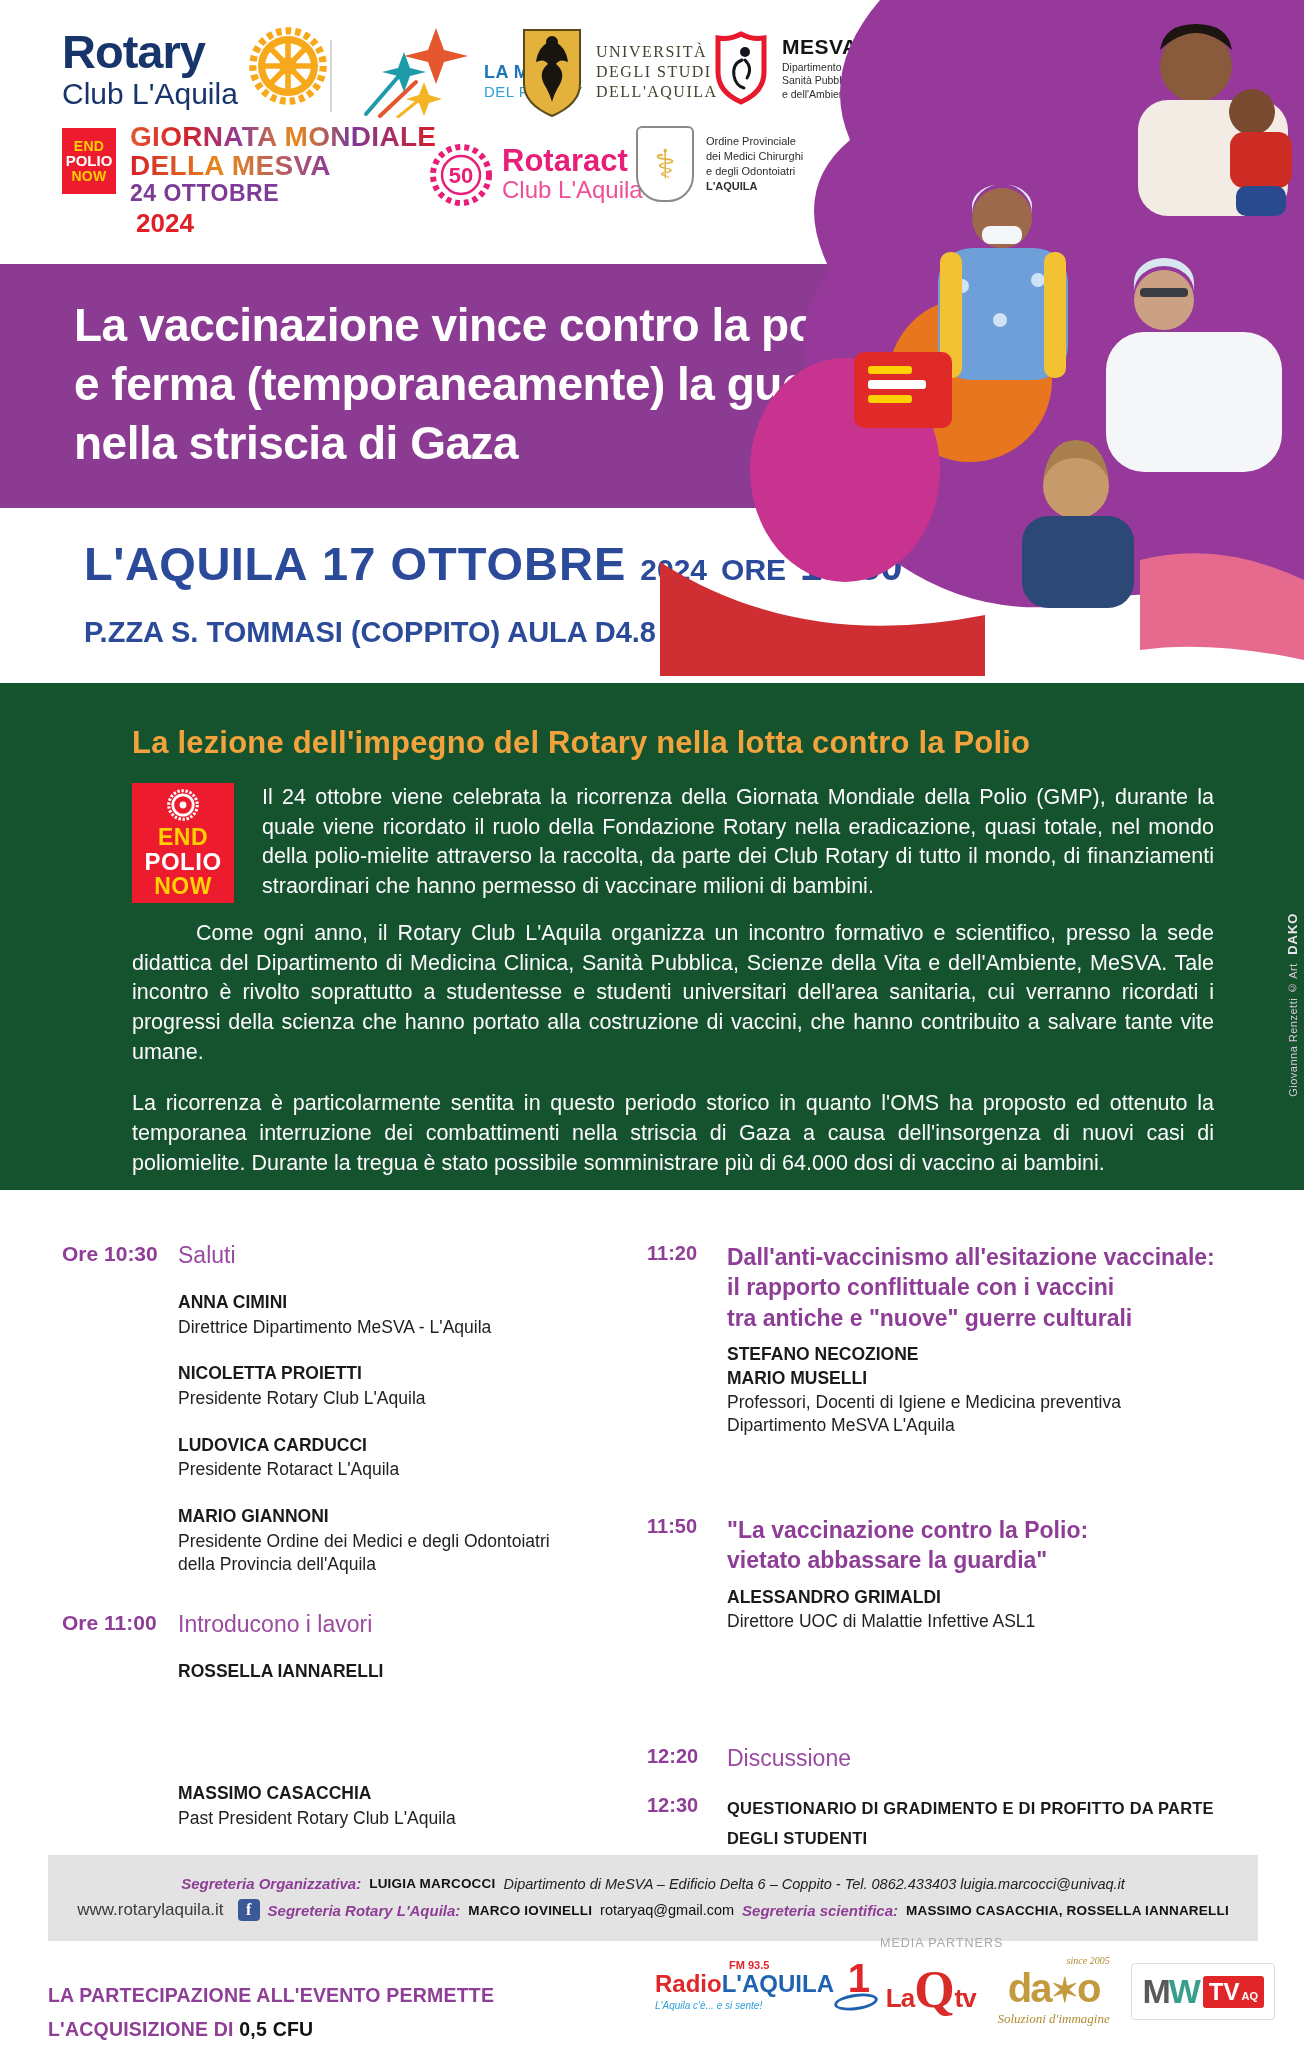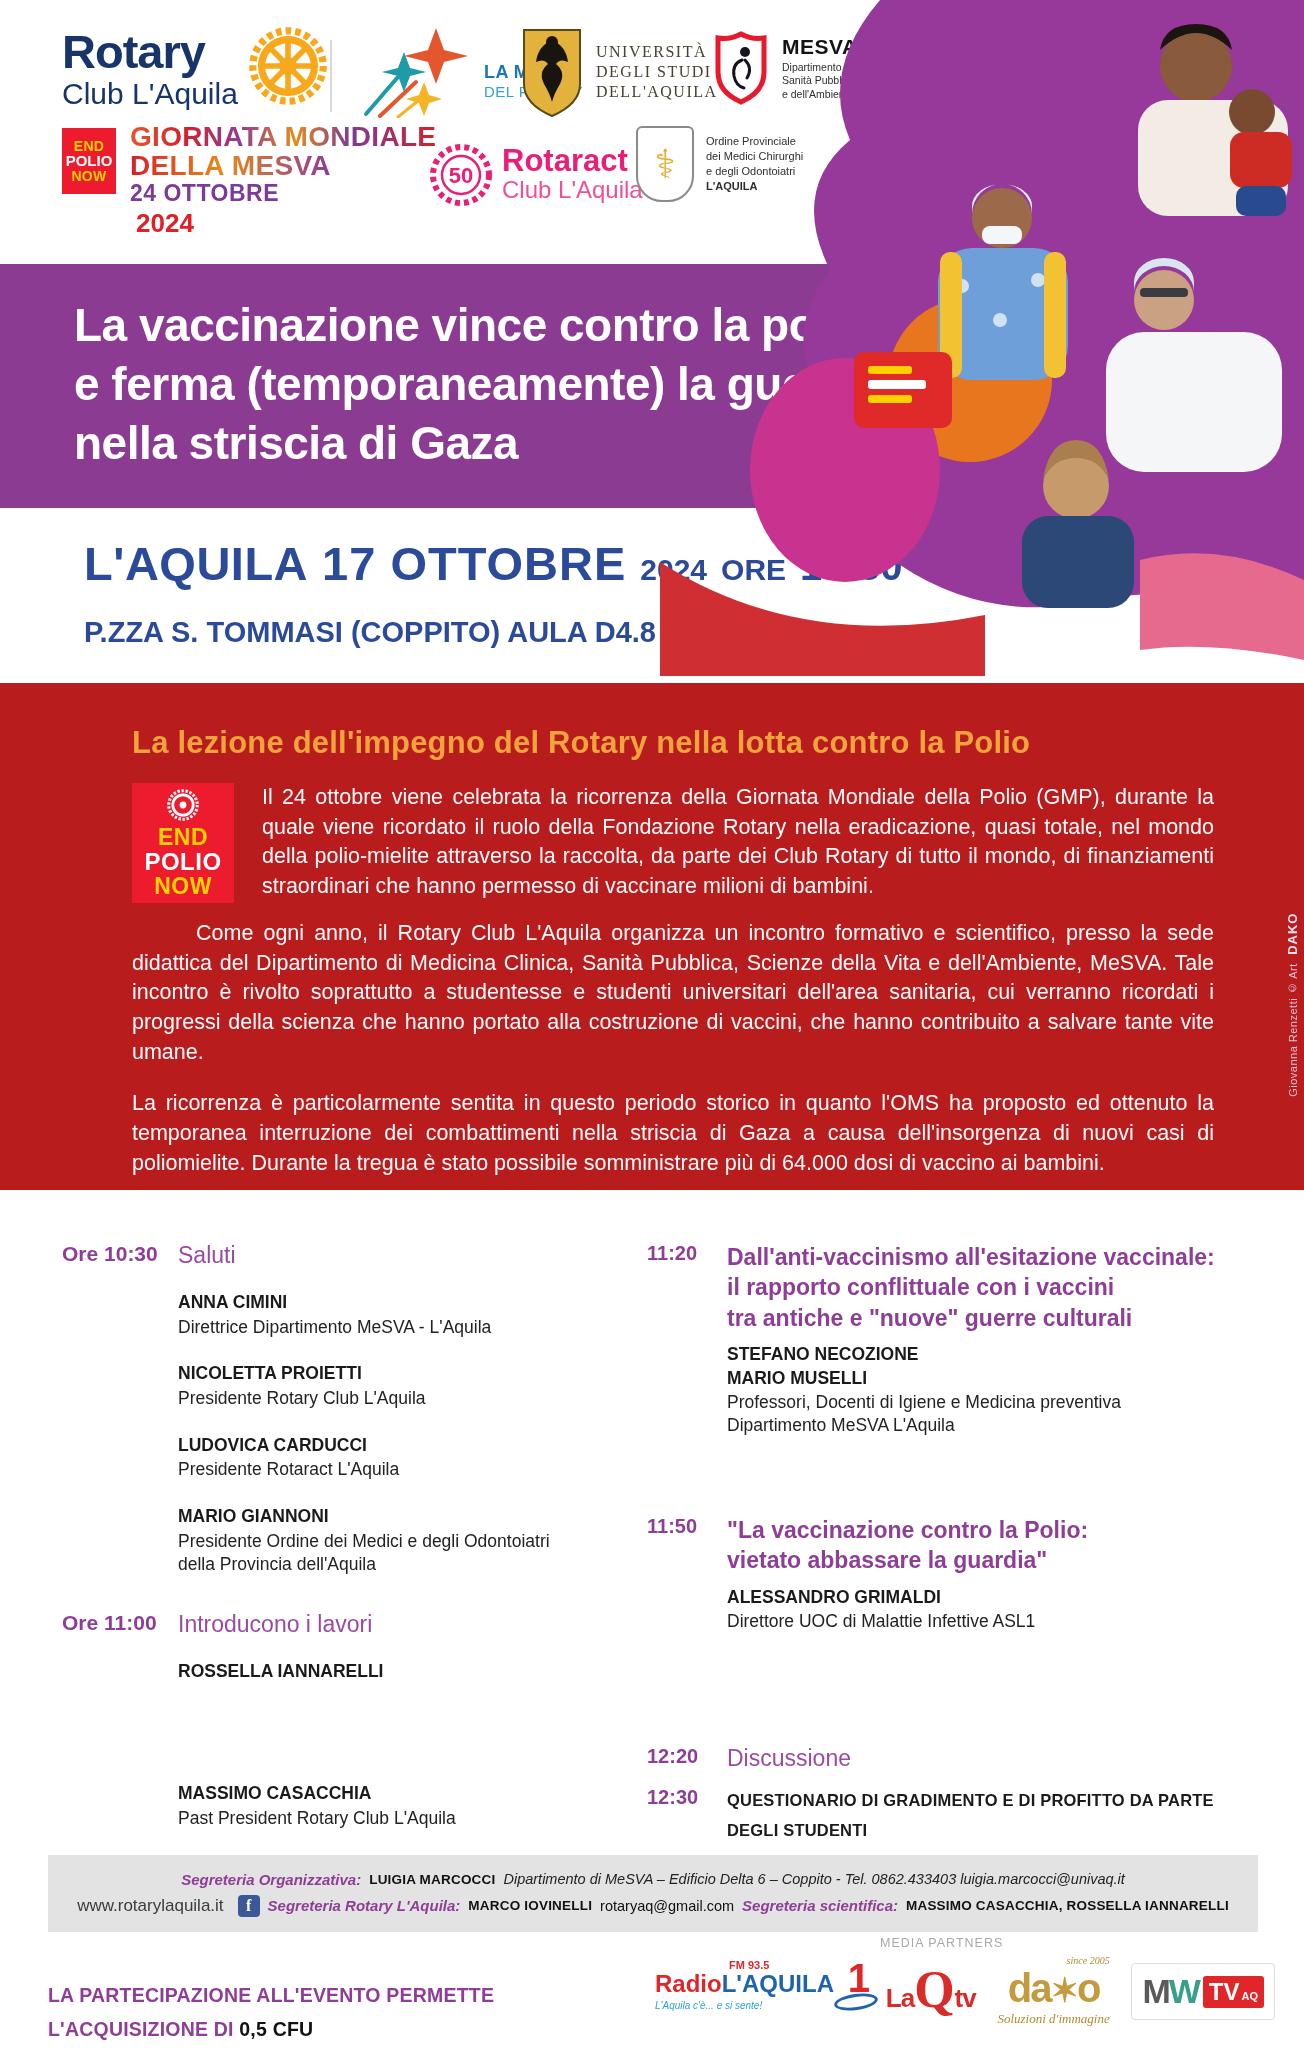--- a/index.html
+++ b/index.html
@@ -59,21 +59,21 @@
   .ev-date{font-size:47px;font-weight:800;letter-spacing:1px}
   .ev-year{font-size:30px;font-weight:bold}
   .ev-ore{font-size:30px;font-weight:bold}
   .ev-time{font-size:40px;font-weight:800}
   .event-venue{position:absolute;left:84px;top:108px;font-size:29px;font-weight:bold;color:#2b4a99;white-space:nowrap}
 
   
   .collage{position:absolute;right:0;top:0;width:664px;height:676px;z-index:4;pointer-events:none}
 
   
-  .article{position:absolute;left:0;top:683px;width:1304px;height:507px;background:#b91c1c;z-index:5;color:#fff}
+  .article{position:absolute;left:0;top:683px;width:1304px;height:507px;background:#14532d;z-index:5;color:#fff}
   .article-heading{position:absolute;left:132px;top:42px;font-size:31px;font-weight:bold;color:#f2a33d;letter-spacing:.2px}
   .article-body{position:absolute;left:132px;top:100px;width:1082px}
   .p1-row{display:flex;gap:28px;align-items:flex-start}
   .endpolio-big{flex:0 0 102px;height:120px;background:#ed1b2e;display:flex;flex-direction:column;align-items:center;justify-content:center;line-height:1;gap:1px}
   .epb-wheel{width:34px;height:34px;margin-bottom:3px}
   .epb-end,.epb-now{color:#ffd100;font-weight:800;font-size:23px;letter-spacing:.5px}
   .epb-polio{color:#fff;font-weight:800;font-size:24px;letter-spacing:.5px}
   .article p{font-size:21.5px;line-height:1.38;text-align:justify;color:#fdfbfd}
   .p2{margin-top:16px;text-indent:64px}
   .p3{margin-top:22px}
@@ -92,25 +92,25 @@
   .left-speakers{grid-column:2;margin-top:22px;display:flex;flex-direction:column;gap:24px}
   .left-entry.e1{margin-top:36px}
   .left-entry.e1 .left-speakers{gap:36px}
   .sp-gap{margin-top:62px}
   .right-col{padding-left:0}
   .right-entry{display:grid;grid-template-columns:80px 1fr;column-gap:0}
   .right-entry .pg-time{font-size:20px}
   .r-speak{margin-top:10px}
   .re1{margin-top:78px}
   .re2{margin-top:112px}
-  .re3{margin-top:14px}
+  .re3{margin-top:22px}
   .re4{margin-top:10px}
 
   
-  .footer-bar{position:absolute;left:48px;top:1855px;width:1210px;height:77px;background:#e4e3e3;display:flex;flex-direction:column;justify-content:center;gap:7px;padding:0 28px}
+  .footer-bar{position:absolute;left:48px;top:1855px;width:1210px;height:86px;background:#e4e3e3;display:flex;flex-direction:column;justify-content:center;gap:7px;padding:0 28px}
   .fb-line{display:flex;align-items:center;justify-content:center;gap:8px;white-space:nowrap}
   .lbl-purple{color:#8e3e96;font-weight:bold;font-style:italic;font-size:15px}
   .fb-name{font-weight:bold;color:#111;font-size:13.5px;letter-spacing:.2px}
   .fb-italic{font-style:italic;color:#222;font-size:14.5px}
   .fb-site{color:#3c3c3c;font-size:17px;margin-right:6px}
   .fb-mail{color:#111;font-size:14.5px}
   .fb-icon{width:22px;height:22px;background:#3b5998;color:#fff;border-radius:4px;display:flex;align-items:center;justify-content:center;font-weight:bold;font-size:16px;font-family:"Liberation Serif",serif}
 
   
   .media-label{position:absolute;left:880px;top:1936px;font-size:12.5px;color:#a9a9a9;letter-spacing:1px}

